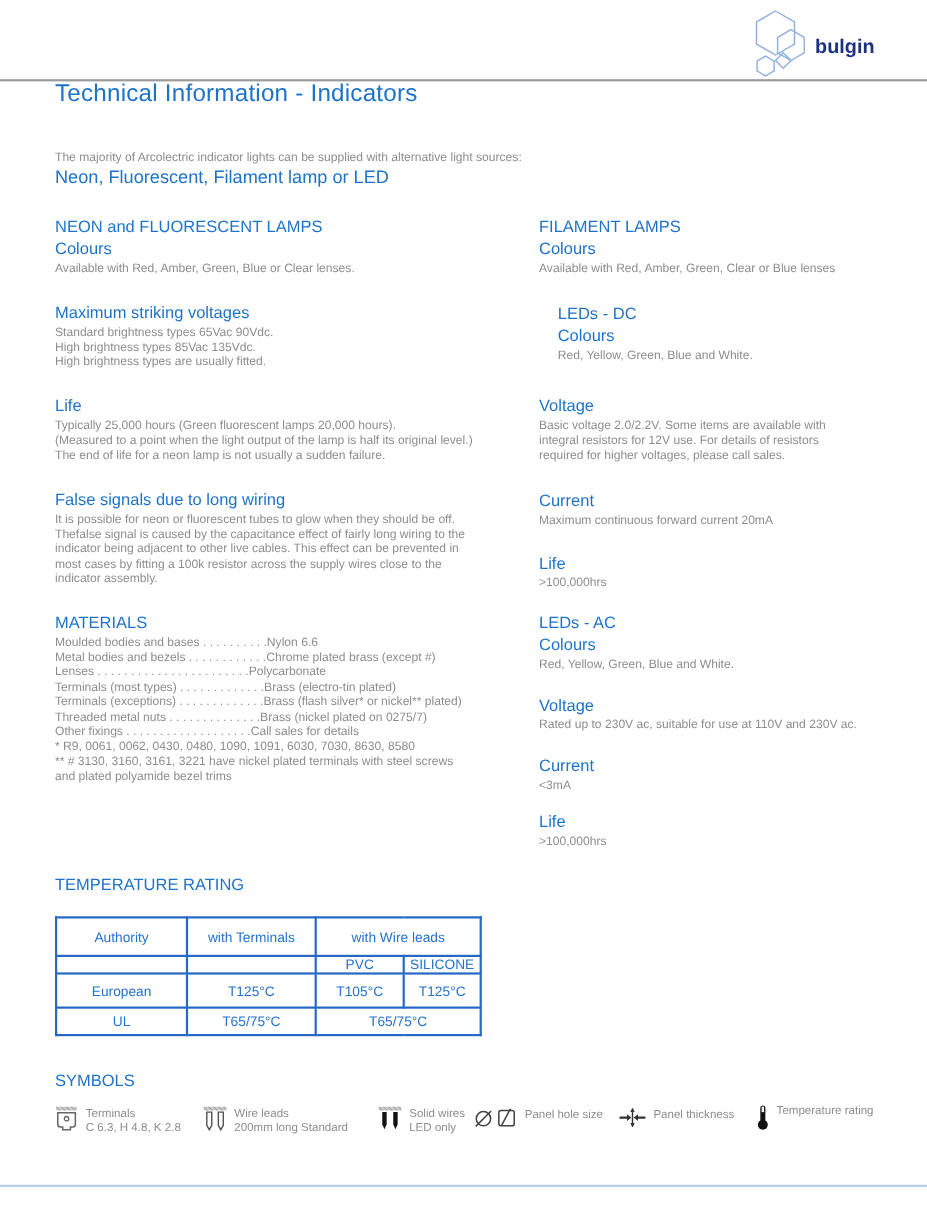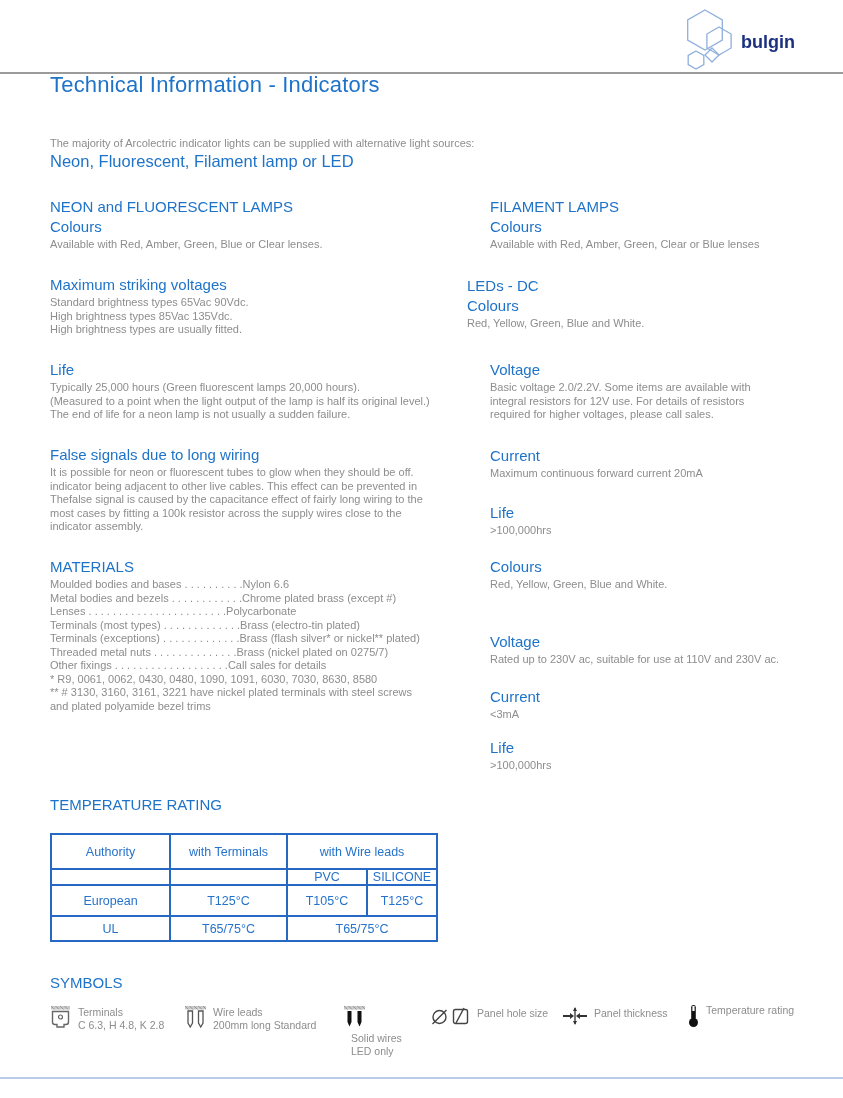--- a/index.html
+++ b/index.html
@@ -68,22 +68,22 @@
 <div class="abs col-left" style="top:361px;">
   <div class="sec-h">Life</div>
   <div class="body-line">Typically 25,000 hours (Green fluorescent lamps 20,000 hours).</div>
   <div class="body-line">(Measured to a point when the light output of the lamp is half its original level.)</div>
   <div class="body-line">The end of life for a neon lamp is not usually a sudden failure.</div>
 </div>
 
 <div class="abs col-left" style="top:446px;">
   <div class="sec-h">False signals due to long wiring</div>
   <div class="body-line">It is possible for neon or fluorescent tubes to glow when they should be off.</div>
+  <div class="body-line">Thefalse signal is caused by the capacitance effect of fairly long wiring to the</div>
   <div class="body-line">indicator being adjacent to other live cables. This effect can be prevented in</div>
-  <div class="body-line">Thefalse signal is caused by the capacitance effect of fairly long wiring to the</div>
   <div class="body-line">most cases by fitting a 100k resistor across the supply wires close to the</div>
   <div class="body-line">indicator assembly.</div>
 </div>
 
 <div class="abs col-left" style="top:558px;">
   <div class="sec-h">MATERIALS</div>
   <div class="body-line">Moulded bodies and bases . . . . . . . . . .Nylon 6.6</div>
   <div class="body-line">Metal bodies and bezels . . . . . . . . . . . .Chrome plated brass (except #)</div>
   <div class="body-line">Lenses . . . . . . . . . . . . . . . . . . . . . . .Polycarbonate</div>
   <div class="body-line">Terminals (most types) . . . . . . . . . . . . .Brass (electro-tin plated)</div>
@@ -94,21 +94,21 @@
   <div class="body-line">** # 3130, 3160, 3161, 3221 have nickel plated terminals with steel screws</div>
   <div class="body-line">and plated polyamide bezel trims</div>
 </div>
 
 <div class="abs col-right" style="top:198px;">
   <div class="sec-h">FILAMENT LAMPS</div>
   <div class="sec-h">Colours</div>
   <div class="body-line">Available with Red, Amber, Green, Clear or Blue lenses</div>
 </div>
 
-<div class="abs" style="left:467px;top:277px;">
+<div class="abs" style="left:507px;top:277px;">
   <div class="sec-h">LEDs - DC</div>
   <div class="sec-h">Colours</div>
   <div class="body-line">Red, Yellow, Green, Blue and White.</div>
 </div>
 
 <div class="abs col-right" style="top:361px;">
   <div class="sec-h">Voltage</div>
   <div class="body-line">Basic voltage 2.0/2.2V. Some items are available with</div>
   <div class="body-line">integral resistors for 12V use. For details of resistors</div>
   <div class="body-line">required for higher voltages, please call sales.</div>
@@ -118,20 +118,21 @@
   <div class="sec-h">Current</div>
   <div class="body-line">Maximum continuous forward current 20mA</div>
 </div>
 
 <div class="abs col-right" style="top:504px;">
   <div class="sec-h">Life</div>
   <div class="body-line">&gt;100,000hrs</div>
 </div>
 
 <div class="abs col-right" style="top:558px;">
+  <div class="sec-h">LEDs - AC</div>
   <div class="sec-h">Colours</div>
   <div class="body-line">Red, Yellow, Green, Blue and White.</div>
 </div>
 
 <div class="abs col-right" style="top:633px;">
   <div class="sec-h">Voltage</div>
   <div class="body-line">Rated up to 230V ac, suitable for use at 110V and 230V ac.</div>
 </div>
 
 <div class="abs col-right" style="top:688px;">
@@ -204,21 +205,21 @@
       <path d="M3 5 h4.5 v12 l-2.25 4 l-2.25 -4 z" fill="none" stroke="#555" stroke-width="1.3"></path>
       <path d="M13.5 5 h4.5 v12 l-2.25 4 l-2.25 -4 z" fill="none" stroke="#555" stroke-width="1.3"></path>
     </svg>
   </span>
   <span class="sym-text">
     <div>Wire leads</div>
     <div>200mm long Standard</div>
   </span>
 </div>
 
-<div class="sym-item" style="left:344px;top:1006px;flex-direction:column;">
+<div class="sym-item" style="left:344px;top:1006px;">
   <span>
     <svg width="21" height="26" viewBox="0 0 21 26">
       <rect x="0" y="0" width="21" height="3.5" fill="#c9c9c9"></rect>
       <path d="M0 0 l3.5 3.5 M4.5 0 l3.5 3.5 M9 0 l3.5 3.5 M13.5 0 l3.5 3.5 M18 0 l3 3" stroke="#8a8a8a" stroke-width=".8"></path>
       <path d="M3.5 5 h4 v11 l-2 4.5 l-2 -4.5 z" fill="#111"></path>
       <path d="M13.5 5 h4 v11 l-2 4.5 l-2 -4.5 z" fill="#111"></path>
     </svg>
   </span>
   <span class="sym-text">
     <div>Solid wires</div>

